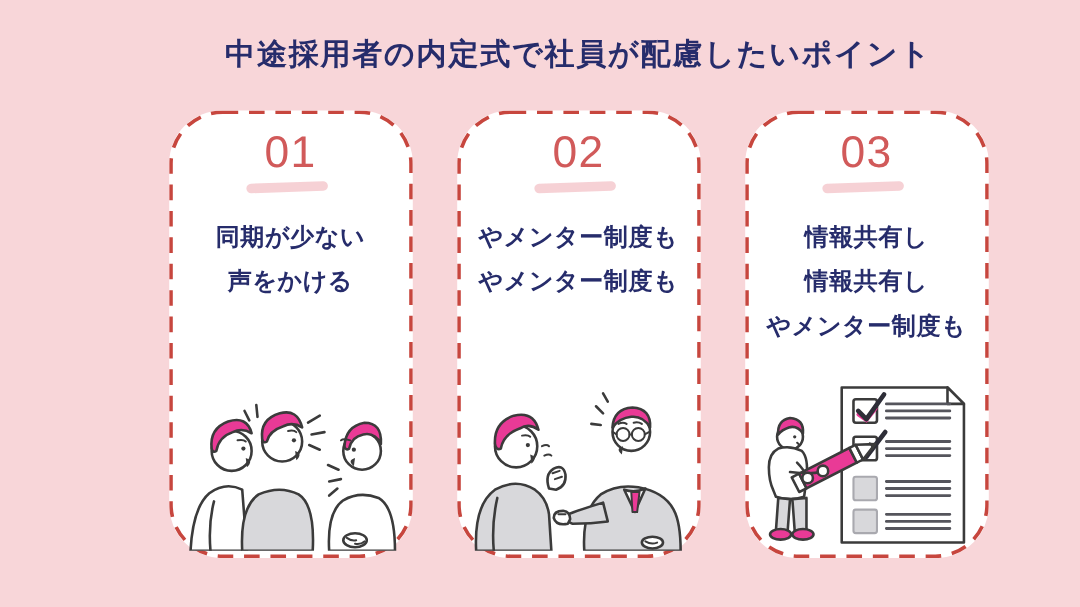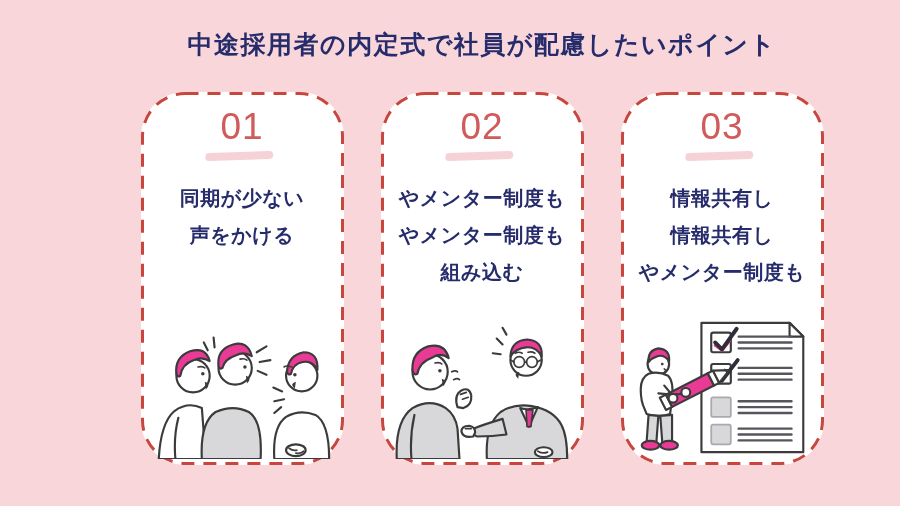--- a/index.html
+++ b/index.html
@@ -139,21 +139,20 @@
       <svg class="dashrect" viewBox="0 0 203 373" preserveAspectRatio="none">
           <rect x="1.5" y="1.5" width="200" height="370" rx="43"></rect>
         </svg>
       <div class="num-wrap">
         <div class="card-number">02</div>
         <div class="num-underline"></div>
       </div>
       <div class="card-text">
         <span>やメンター制度も</span>
         <span>やメンター制度も</span>
-        <span>組み込む</span>
       </div>
       <div class="illus">
         <svg viewBox="0 0 190 145">
 
           <g>
             <path class="ln fg" d="M8 145 Q6 106 24 93 Q42 83 58 93 Q68 100 70 114 L72 145 Z"></path>
             <path class="ln" d="M26 100 Q21 122 23 145"></path>
             <circle class="ln fw" cx="42" cy="56" r="18"></circle>
             <path class="ln fp" d="M24 54 Q23 36 40 30 Q57 26 61 42 Q53 36 45 41 Q31 46 29 58 Q25 60 24 54 Z"></path>
             <path class="ln thin" d="M47 47 q5 -1 7 1"></path>

